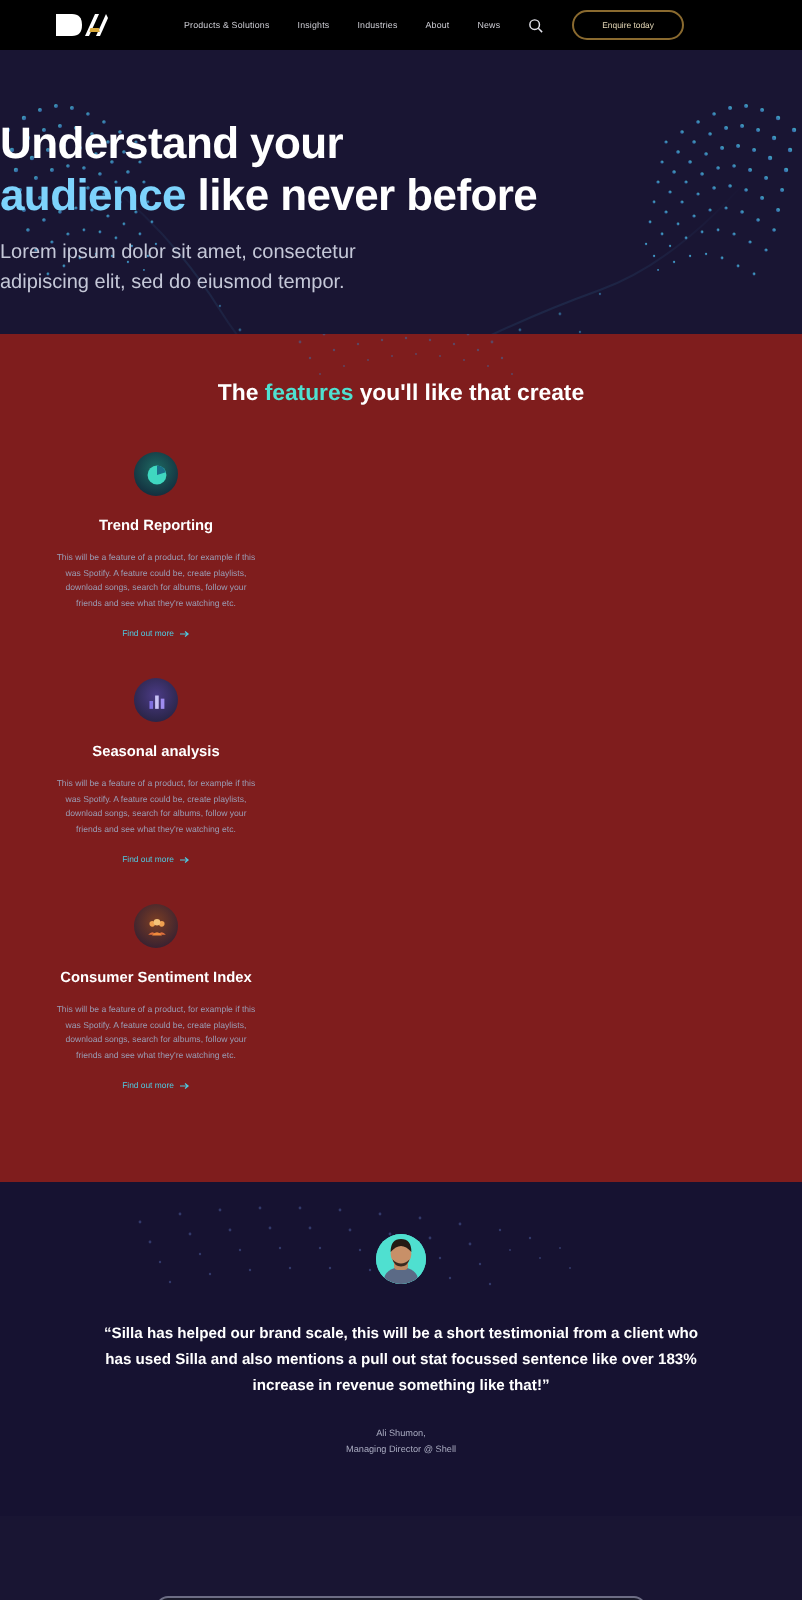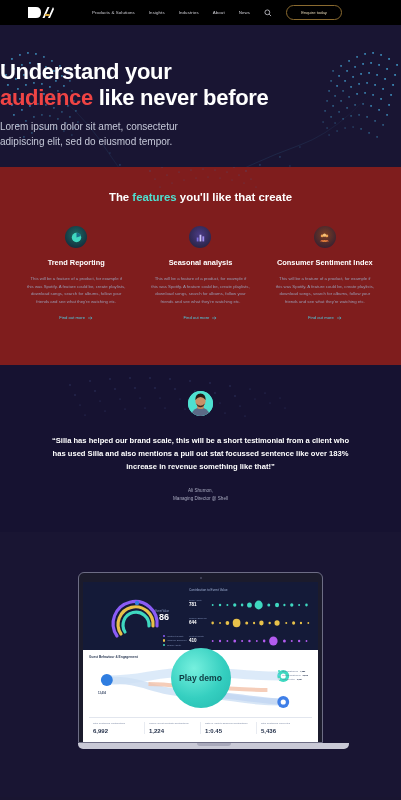--- a/index.html
+++ b/index.html
@@ -35,37 +35,37 @@
   .hero {
     position:relative; background:#191533; padding-top:34px; padding-bottom:18px;
     overflow:hidden;
   }
   .hero-wave { position:absolute; inset:0; pointer-events:none; }
   .hero-inner { position:relative; z-index:3; text-align:left; }
   h1.hero-title {
     font-size:22px; line-height:1.17; color:#fff; font-weight:bold;
     letter-spacing:-0.3px;
   }
-  h1.hero-title .accent { color:#ef4444; }
+  h1.hero-title .accent { color:#7dd3fc; }
   .hero-sub {
     margin-top:9px; color:#c5c8d8; font-size:10px; line-height:1.5;
     font-weight:400;
   }
 
   
   .features { position:relative; background:#7f1d1d; padding:22px 0 42px; overflow:hidden; }
   .features-wave { position:absolute; top:-26px; left:0; right:0; height:70px; pointer-events:none; }
   h2.sec-title {
     position:relative; z-index:3; text-align:center; color:#fff;
     font-size:11.4px; font-weight:bold; line-height:1.45;
   }
   h2.sec-title .accent { color:#4fe0d0; }
   .cards {
     position:relative; z-index:3; display:flex; justify-content:space-between;
-    gap:16px; margin-top:20px; padding:0 22px;
+    gap:16px; margin-top:20px; padding:0 22px;flex-direction:column;
   }
   .card { width:112px; text-align:center; }
   .card-icon {
     width:22px; height:22px; border-radius:50%; margin:0 auto 10px;
     display:flex; align-items:center; justify-content:center;
   }
   .ic-trend { background:radial-gradient(circle at 50% 40%, #1d6b63 0%, #14303f 75%); }
   .ic-sent  { background:radial-gradient(circle at 50% 40%, #7a3d24 0%, #3a2230 75%); }
   .ic-seas  { background:radial-gradient(circle at 50% 40%, #4b3b86 0%, #2a2548 75%); }
   .card-title { color:#fff; font-size:7.4px; font-weight:bold; margin-bottom:8px; }

